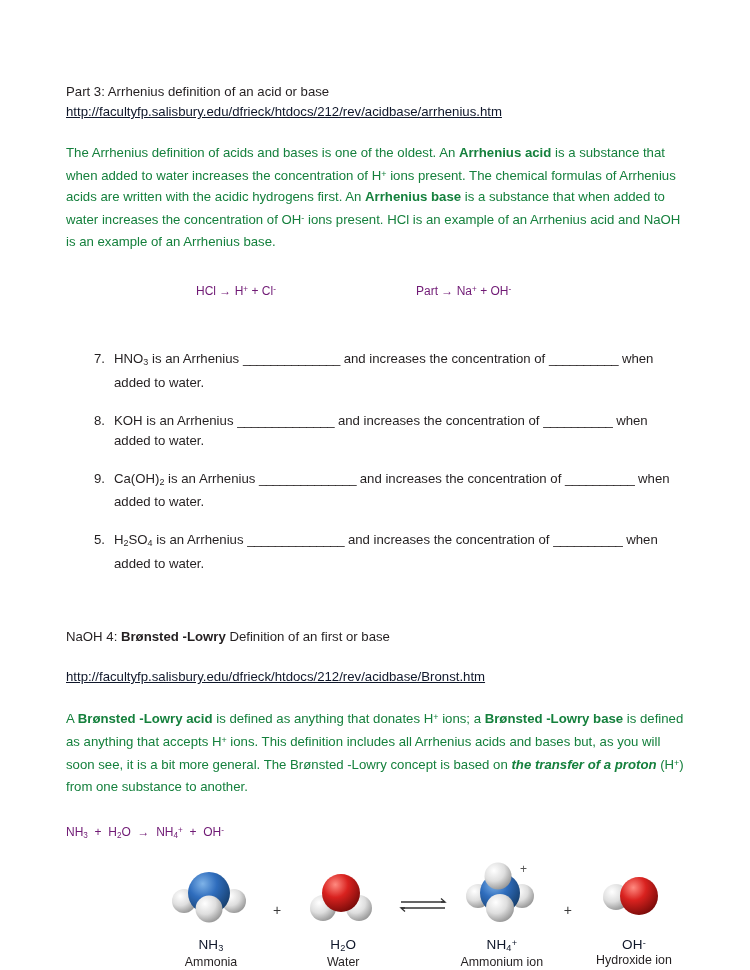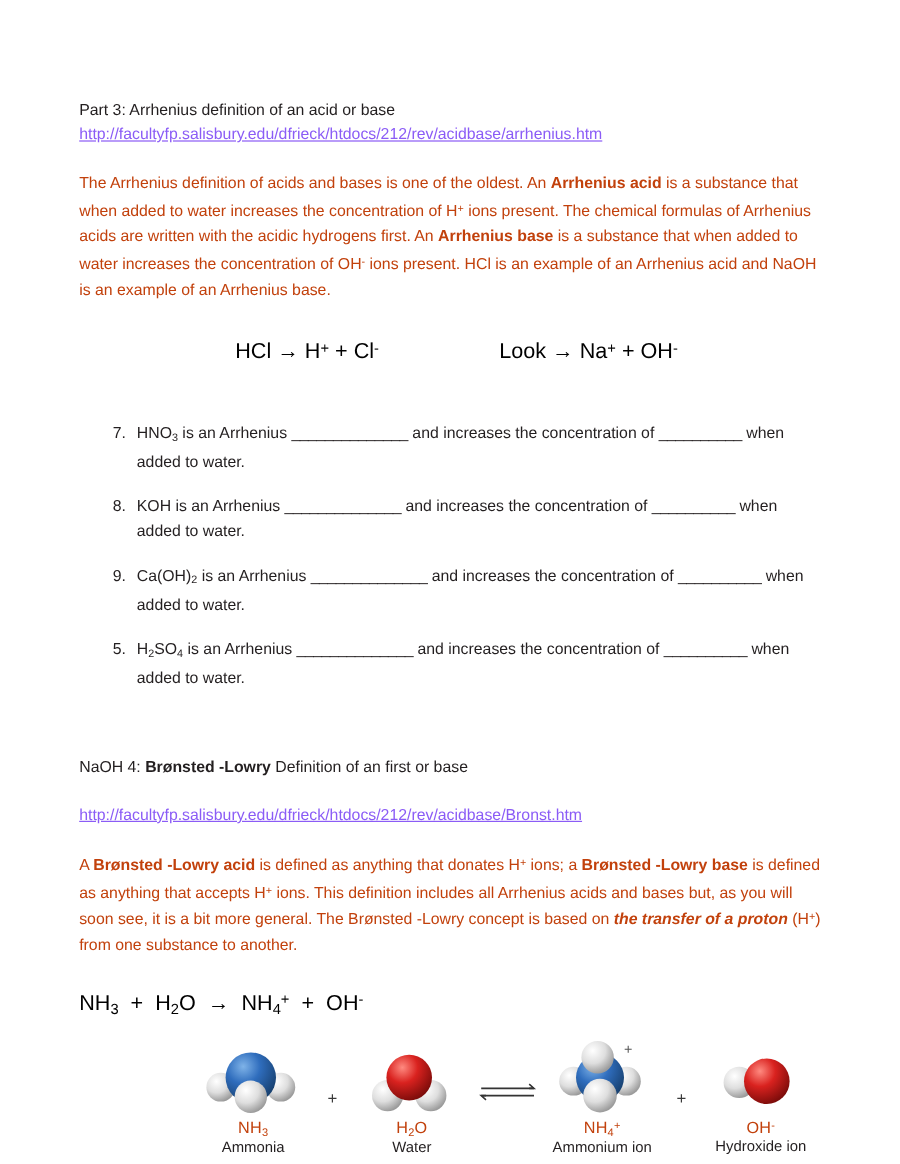--- a/index.html
+++ b/index.html
@@ -30,47 +30,47 @@
     width: 618px;
   }
   .line {
     font-size: 13.2px;
     line-height: 20px;
     color: #231f20;
   }
   .para {
     font-size: 13.2px;
     line-height: 21.5px;
-    color: #c2410c;
+    color: #15803d;
     text-align: left;
   }
   .link {
-    color: #8b5cf6;
+    color: #0f172a;
     text-decoration: underline;
     font-size: 13.2px;
     line-height: 20px;
     display: inline-block;
     word-break: break-all;
   }
   b, .b { font-weight: bold; }
   i, .it { font-style: italic; font-weight: bold; }
   sub { font-size: 0.68em; vertical-align: -0.25em; }
   sup { font-size: 0.68em; vertical-align: 0.38em; }
   .spacer-16 { height: 16px; }
   .spacer-20 { height: 20px; }
   .spacer-24 { height: 24px; }
   .spacer-28 { height: 28px; }
   .spacer-32 { height: 32px; }
   .spacer-36 { height: 36px; }
 
   
   .eq-row {
     display: flex;
-    font-size: 18px;
-    color: #000000;
+    font-size: 12px;
+    color: #701a75;
     line-height: 20px;
     padding-left: 130px;
     align-items: flex-end;
   }
   .eq-row .eq1 { width: 220px; }
   .eq-row .eq2 { }
 
   
   .qlist {
     margin: 0;
@@ -125,22 +125,22 @@
     text-align: center;
     padding-top: 26px;
   }
   .mol-art {
     height: 56px;
     width: 100px;
     position: relative;
   }
   .mol-formula {
     font-size: 13.5px;
-    color: #c2410c;
-    margin-top: 3px;
+    color: #0f172a;
+    margin-top: 13px;
     letter-spacing: 0.2px;
   }
   .mol-name {
     font-size: 12.4px;
     color: #231f20;
     margin-top: 1px;
     white-space: nowrap;
   }
 </style>
 </head>
@@ -166,21 +166,21 @@
 
     <div class="eq-row">
       <div class="eq1">
         <span>HCl</span>
         <span>→</span>
         <span>H</span><sup>+</sup>
         <span>+</span>
         <span>Cl</span><sup>-</sup>
       </div>
       <div class="eq2">
-        <span>Look</span>
+        <span>Part</span>
         <span>→</span>
         <span>Na</span><sup>+</sup>
         <span>+</span>
         <span>OH</span><sup>-</sup>
       </div>
     </div>
 
     <div class="spacer-32"></div>
 
 

